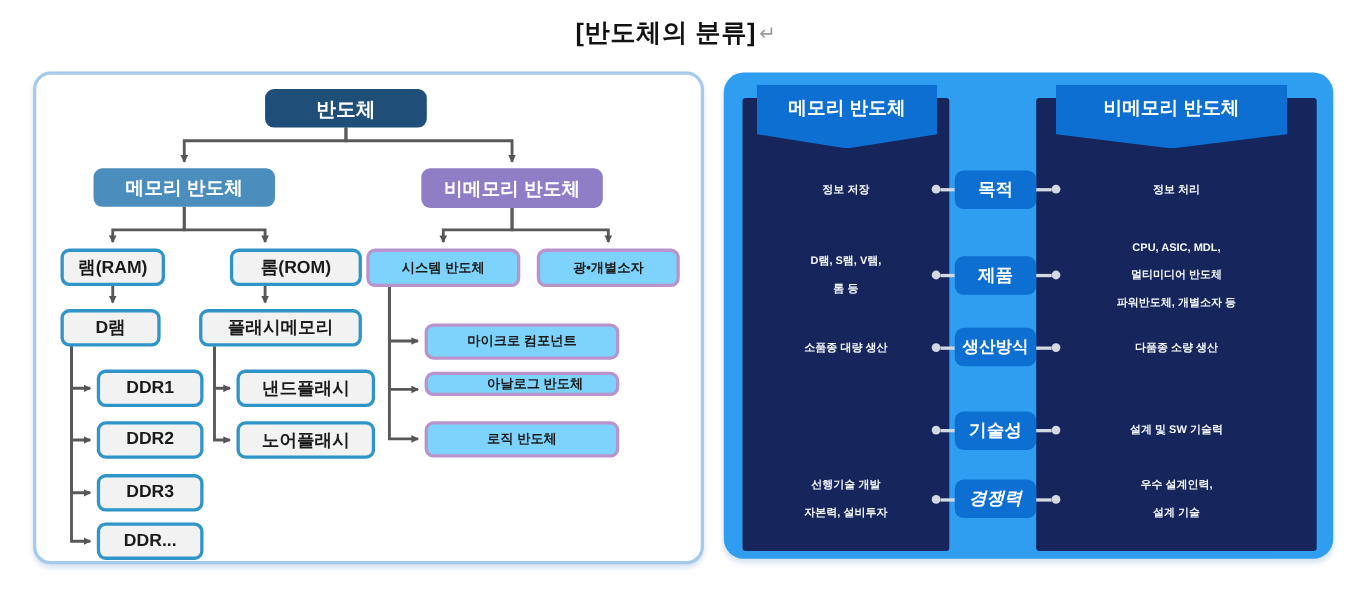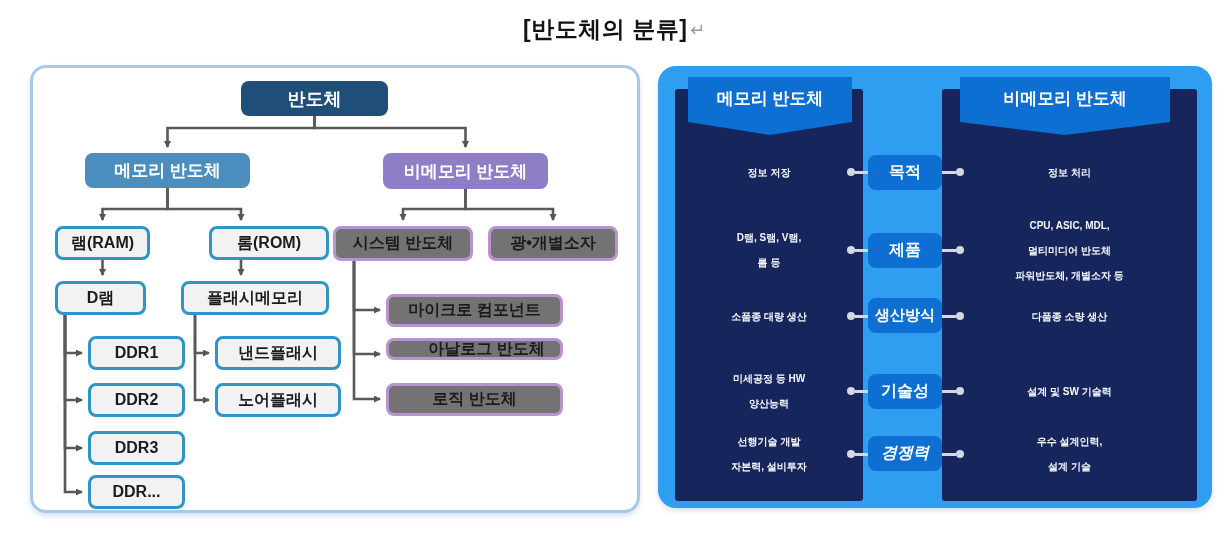--- a/index.html
+++ b/index.html
@@ -15,21 +15,21 @@
   .tree-panel{position:absolute;left:30px;top:65px;width:610px;height:448px;background:#ffffff;
     border:3px solid #A6CAEC;border-radius:16px;box-sizing:border-box;
     box-shadow:0 3px 5px rgba(140,175,215,.35);}
   .tsvg{position:absolute;left:0;top:0;pointer-events:none;}
   .node{position:absolute;display:flex;align-items:center;justify-content:center;
     border-radius:8px;box-sizing:border-box;white-space:nowrap;}
   .n-root {background:#1F4E79;color:#fff;font-size:18px;font-weight:700;}
   .n-steel{background:#4B8EBD;color:#fff;font-size:17px;font-weight:700;}
   .n-purp {background:#8F7EC6;color:#fff;font-size:17px;font-weight:700;}
   .n-blue {background:#F2F2F2;border:3px solid #2F95C8;color:#1b1b1b;font-size:16px;font-weight:600;}
-  .n-pline{background:#737373;border:3px solid #B993CC;color:#1b1b1b;font-size:16px;font-weight:600;}
+  .n-pline{background:#7dd3fc;border:3px solid #B993CC;color:#1b1b1b;font-size:12px;font-weight:600;}
 
   
   .cmp-panel{position:absolute;left:658px;top:66px;width:554px;height:442px;background:#2F9DF0;
     border-radius:18px;box-shadow:0 3px 5px rgba(140,175,215,.35);}
   .cmp-col{position:absolute;top:23px;height:412px;background:#16265C;border-radius:3px;}
   .col-l{left:17px;width:188px;}
   .col-r{left:284px;width:255px;}
   .banner{position:absolute;top:11px;height:58px;background:#0E6FD2;color:#fff;font-size:17px;font-weight:700;
     display:flex;justify-content:center;align-items:flex-start;padding-top:10px;box-sizing:border-box;
     clip-path:polygon(0 0,100% 0,100% 45px,50% 100%,0 45px);white-space:nowrap;}
@@ -153,22 +153,20 @@
         <span class="dot"></span>
         <span class="bar"></span>
       </div>
     <div class="rlabel" style="top:232px;font-size:15px;">생산방식</div>
     <div class="dumb dumb-r" style="top:246px;">
         <span class="bar"></span>
         <span class="dot"></span>
       </div>
     <div class="cell cell-r" style="top:238px;">다품종 소량 생산</div>
 
-    <div class="cell cell-l" style="top:300px;">미세공정 등 HW
-양산능력</div>
     <div class="dumb dumb-l" style="top:321px;">
         <span class="dot"></span>
         <span class="bar"></span>
       </div>
     <div class="rlabel" style="top:308px;">기술성</div>
     <div class="dumb dumb-r" style="top:321px;">
         <span class="bar"></span>
         <span class="dot"></span>
       </div>
     <div class="cell cell-r" style="top:313px;">설계 및 SW 기술력</div>

